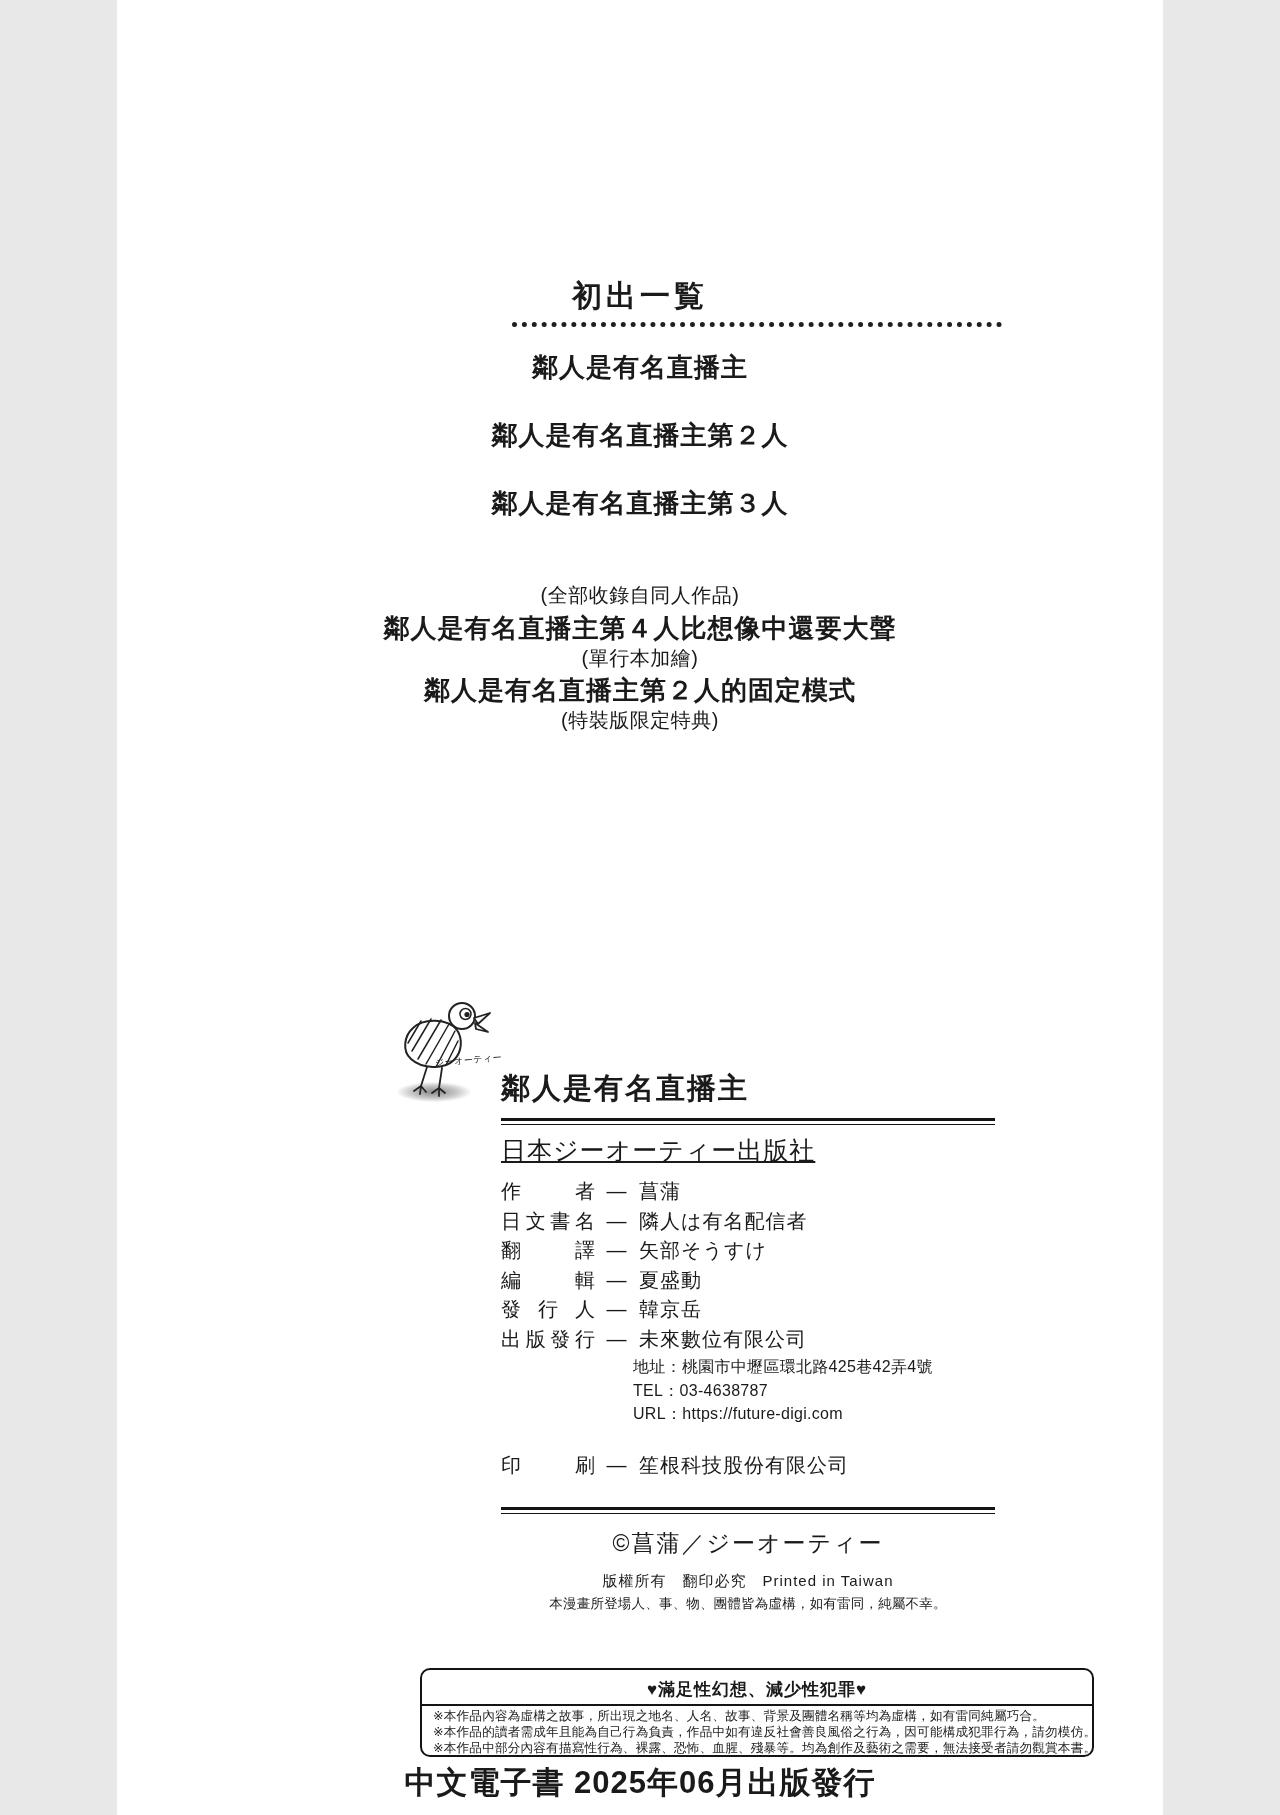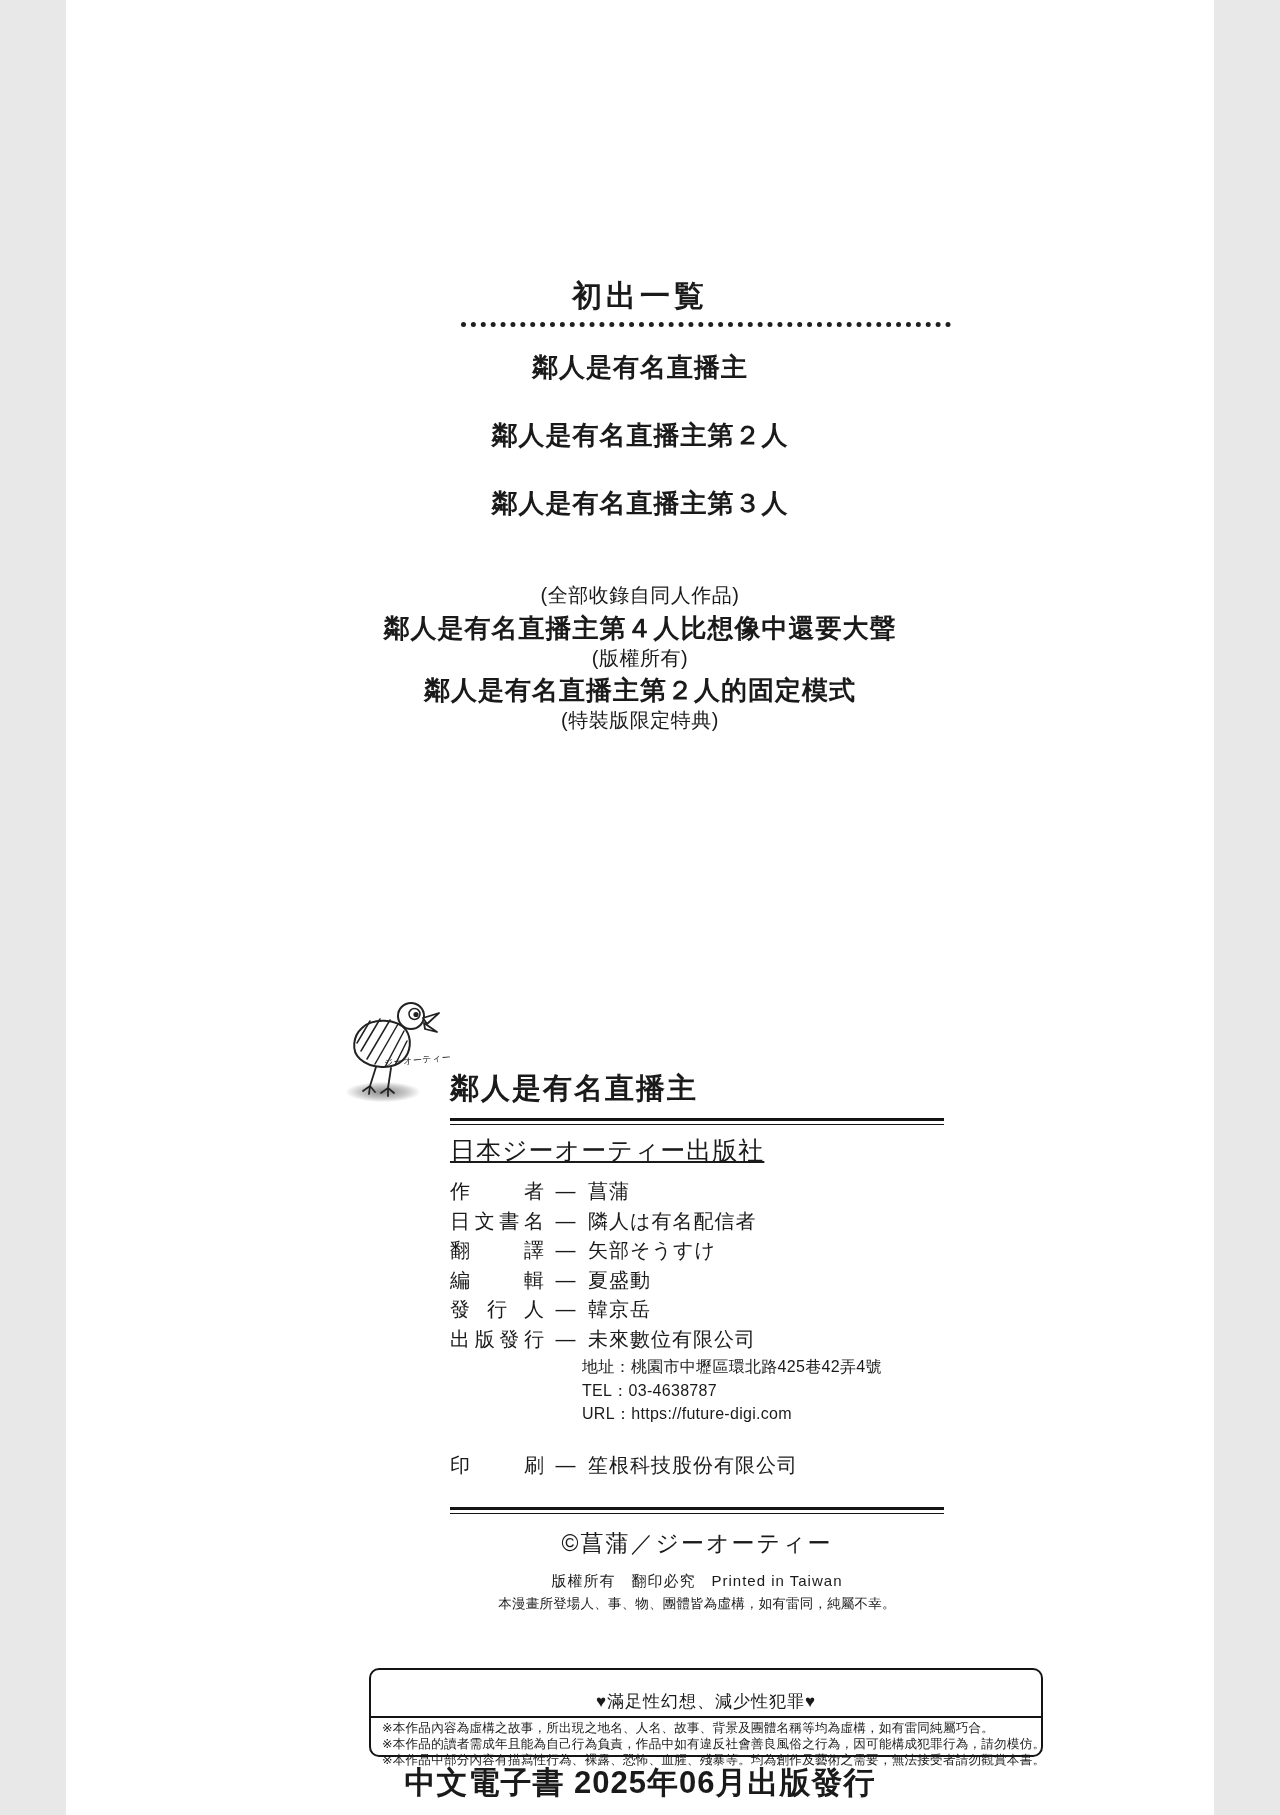--- a/index.html
+++ b/index.html
@@ -1,18 +1,18 @@
 <!DOCTYPE html>
 <html><head>
 <meta charset="utf-8">
 <style>
   html,body{margin:0;padding:0;background:#e8e8e8;}
   .page{
     position:relative;
-    width:1148px;height:1815px;
+    width:1046px;height:1815px;
     margin:0 auto;
     background:#ffffff;
     font-family:"Liberation Sans","DejaVu Sans",sans-serif;
     color:#1a1a1a;
     overflow:hidden;
   }
   
   .fp-title{
     position:absolute;top:276px;left:0;width:100%;
     text-align:center;font-size:30px;font-weight:bold;letter-spacing:4px;
@@ -64,22 +64,22 @@
   .rights{margin-top:13px;text-align:center;font-size:15px;letter-spacing:1px;}
   .disclaimer{margin-top:4px;text-align:center;font-size:13.5px;letter-spacing:.2px;white-space:nowrap;}
 
   
   .warn-box{
     position:absolute;left:303px;top:1668px;width:674px;height:89px;
     border:2.5px solid #141414;border-radius:10px;box-sizing:border-box;
     background:#fff;
   }
   .warn-heading{
-    text-align:center;font-size:17px;font-weight:normal;letter-spacing:1px;
-    padding-top:20px;
+    text-align:center;font-size:17px;font-weight:bold;letter-spacing:1px;
+    padding-top:8px;
   }
   .warn-sep{border-top:2px solid #141414;margin-top:3px;}
   .warn-lines{padding:3px 24px 0 11px;font-size:12.6px;line-height:15.8px;letter-spacing:.2px;}
   .warn-line{white-space:nowrap;}
 
   
   .footer-date{
     position:absolute;top:1762px;left:0;width:100%;
     text-align:center;font-size:31px;font-weight:600;letter-spacing:1px;
   }
@@ -90,21 +90,21 @@
 <div class="page">
 
   <div class="fp-title">初出一覧</div>
   <div class="fp-dotted"></div>
 
   <div class="fp-item fp-i1">鄰人是有名直播主</div>
   <div class="fp-item fp-i2">鄰人是有名直播主第２人</div>
   <div class="fp-item fp-i3">鄰人是有名直播主第３人</div>
   <div class="fp-note fp-n4">(全部收錄自同人作品)</div>
   <div class="fp-item fp-i5">鄰人是有名直播主第４人比想像中還要大聲</div>
-  <div class="fp-note fp-n5">(版權所有)</div>
+  <div class="fp-note fp-n5">(單行本加繪)</div>
   <div class="fp-item fp-i6">鄰人是有名直播主第２人的固定模式</div>
   <div class="fp-note fp-n6">(特裝版限定特典)</div>
 
   <div class="bird">
     <svg width="100" height="100" viewBox="0 0 100 100">
       <g fill="none" stroke="#222" stroke-width="2" stroke-linecap="round" stroke-linejoin="round">
         <path d="M22 30 C13 38 11 53 20 61 C31 71 53 72 63 62 C71 54 72 41 66 32 C57 20 32 20 22 30 Z" fill="#fff"></path>
         <path d="M30 23 L17 45" stroke-width="1.5"></path>
         <path d="M40 21 L21 53" stroke-width="1.5"></path>
         <path d="M50 22 L27 61" stroke-width="1.5"></path>

